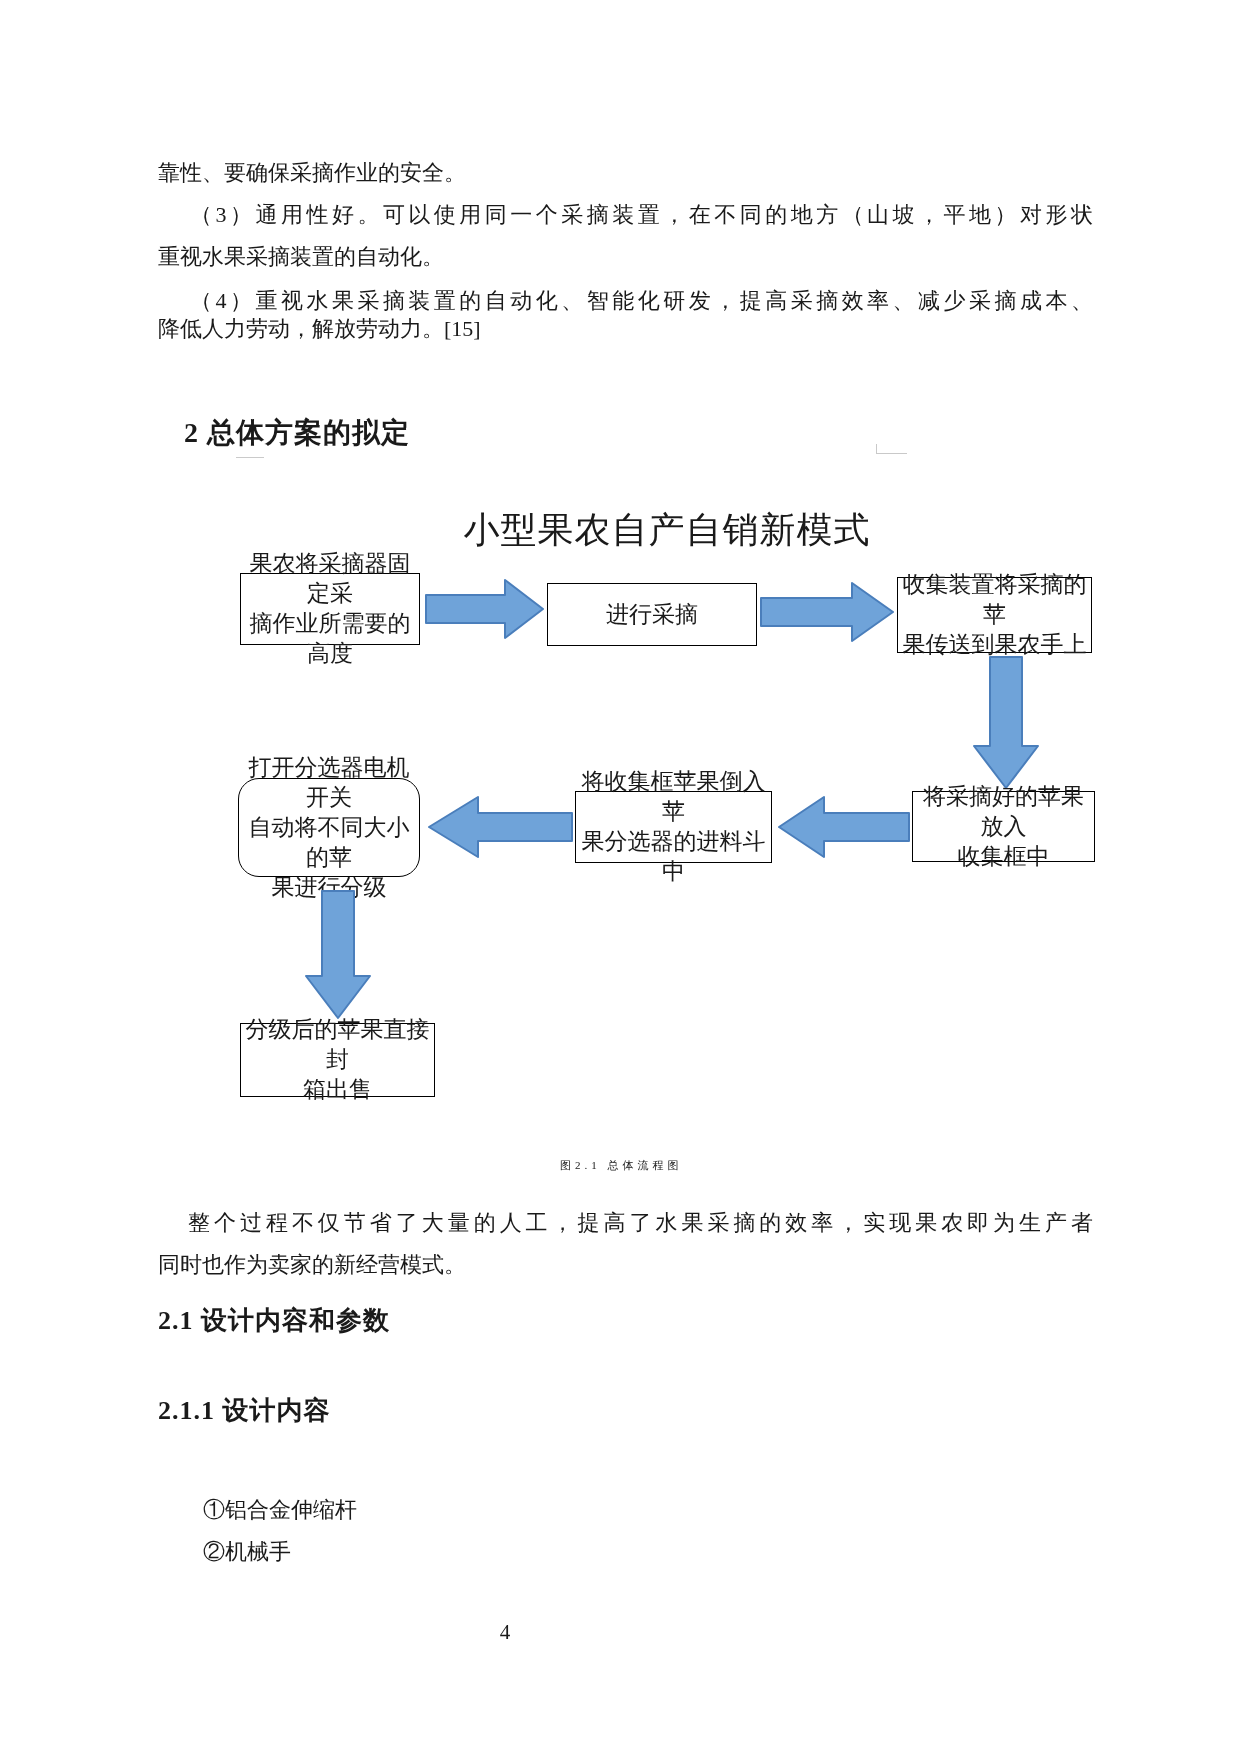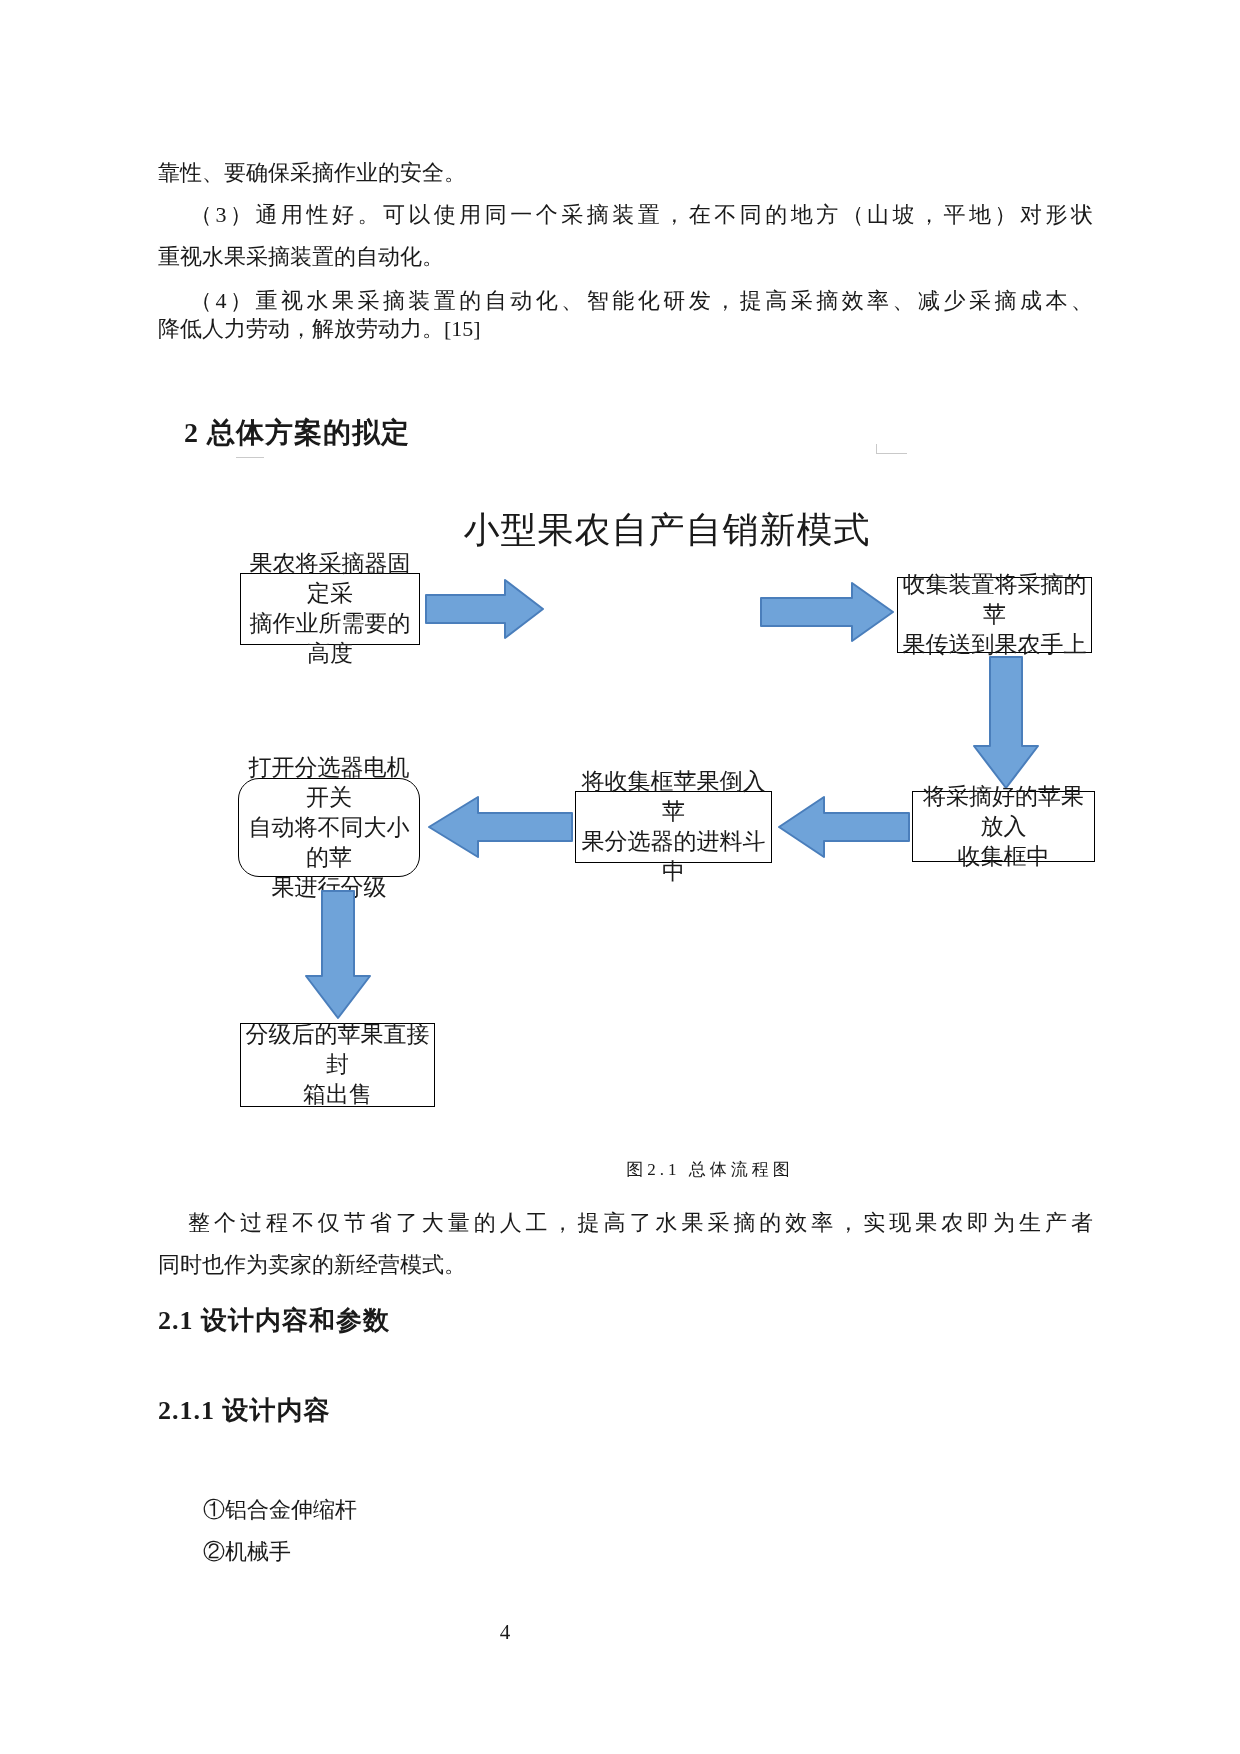--- a/index.html
+++ b/index.html
@@ -31,21 +31,21 @@
     width:500px;text-align:center;font-size:36px;letter-spacing:1px;white-space:nowrap;
   }
   .flow-box{
     box-sizing:border-box;border:1.5px solid var(--box-border);background:#fff;
     display:flex;align-items:center;justify-content:center;text-align:center;
     font-size:23px;line-height:30px;white-space:pre-line;
   }
   .flow-arrow{display:block;}
   .flow-arrow polygon{fill:var(--arrow-fill);stroke:var(--arrow-stroke);stroke-width:2;stroke-linejoin:round;}
   .caption{
-    width:300px;text-align:center;font-size:17px;letter-spacing:4px;white-space:nowrap;
+    width:300px;font-size:11px;letter-spacing:4px;white-space:nowrap;
   }
   .list-item{font-size:22px;line-height:26px;white-space:nowrap;}
   .page-num{width:100px;text-align:center;font-size:21px;}
   .artifact{opacity:.7;}
 </style>
 </head>
 <body>
 
 <div class="page">
 
@@ -66,20 +66,21 @@
 
     <div class="abs flow-title" style="left:417px;top:66px;">小型果农自产自销新模式</div>
 
     <div class="abs flow-box" style="left:240px;top:133px;width:180px;height:72px;">果农将采摘器固定采
 摘作业所需要的高度</div>
 
     <svg class="abs flow-arrow" style="left:425px;top:138px;" width="120" height="62" viewBox="0 0 120 62">
       <polygon points="1,17 80,17 80,2 118,31 80,60 80,45 1,45"></polygon>
     </svg>
 
+    <div class="abs flow-box" style="left:547px;top:143px;width:210px;height:63px;">进行采摘</div>
 
     <svg class="abs flow-arrow" style="left:760px;top:141px;" width="135" height="62" viewBox="0 0 135 62">
       <polygon points="1,17 92,17 92,2 133,31 92,60 92,45 1,45"></polygon>
     </svg>
 
     <div class="abs flow-box" style="left:897px;top:137px;width:195px;height:76px;">收集装置将采摘的苹
 果传送到果农手上</div>
 
     <svg class="abs flow-arrow" style="left:973px;top:216px;" width="66" height="134" viewBox="0 0 66 134">
       <polygon points="17,1 49,1 49,90 65,90 33,132 1,90 17,90"></polygon>
@@ -100,21 +101,21 @@
     </svg>
 
     <div class="abs flow-box" style="left:238px;top:338px;width:182px;height:99px;border-radius:21px;">打开分选器电机开关
 自动将不同大小的苹
 果进行分级</div>
 
     <svg class="abs flow-arrow" style="left:305px;top:450px;" width="66" height="130" viewBox="0 0 66 130">
       <polygon points="17,1 49,1 49,86 65,86 33,128 1,86 17,86"></polygon>
     </svg>
 
-    <div class="abs flow-box" style="left:240px;top:583px;width:195px;height:84px;">分级后的苹果直接封
+    <div class="abs flow-box" style="left:240px;top:583px;width:195px;height:74px;">分级后的苹果直接封
 箱出售</div>
   </div>
 
   <div class="abs caption" style="left:560px;top:1158px;">图2.1 总体流程图</div>
 
   <div class="abs bodyline fill" style="left:158px;top:1210px;text-indent:30px;">整个过程不仅节省了大量的人工，提高了水果采摘的效率，实现果农即为生产者</div>
   <div class="abs bodyline" style="left:158px;top:1252px;">同时也作为卖家的新经营模式。</div>
 
   <div class="abs h2" style="left:158px;top:1303px;">2.1 设计内容和参数</div>
 

